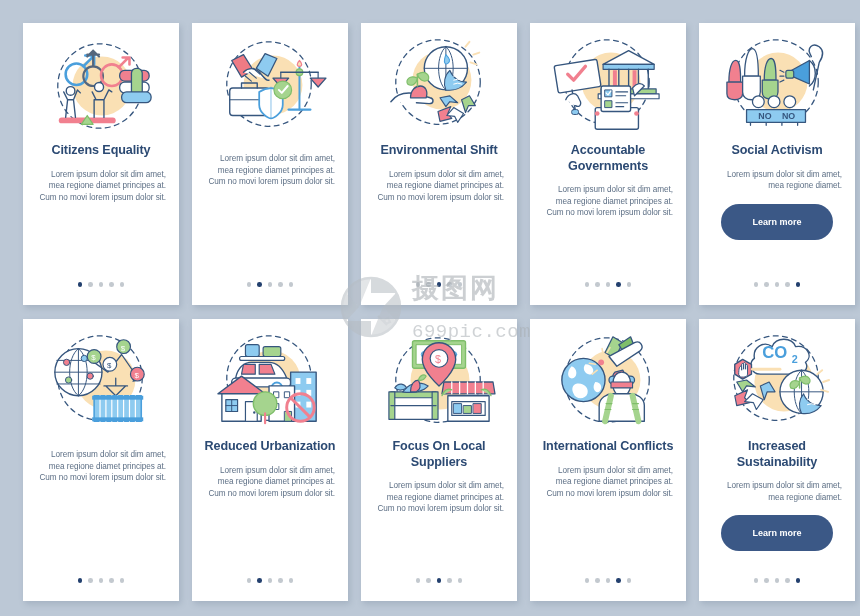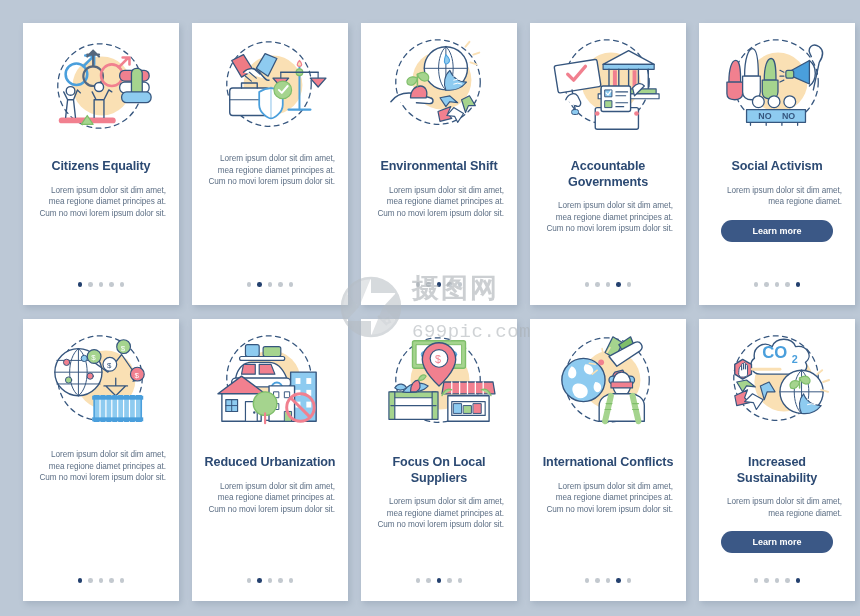--- a/index.html
+++ b/index.html
@@ -50,21 +50,21 @@
   }
   .illus {
     display: block;
   }
   .card-title {
     color: #2c4a73;
     font-weight: bold;
     font-size: 12.6px;
     line-height: 15.5px;
     text-align: center;
-    margin-top: 16px;
+    margin-top: 0;
     padding: 0 8px;
     letter-spacing: -0.1px;
   }
   .card-body {
     color: #5d6f85;
     font-size: 8.2px;
     line-height: 11.6px;
     text-align: right;
     padding: 0 13px;
     margin-top: 10px;
@@ -73,21 +73,21 @@
   .learn-btn {
     margin-top: 12px;
     background: #3b5886;
     color: #ffffff;
     border: none;
     border-radius: 20px;
     font-size: 9px;
     font-weight: bold;
     font-family: "Liberation Sans", sans-serif;
     width: 112px;
-    height: 22px;
+    height: 36px;
     line-height: 22px;
     padding: 0;
     text-align: center;
     cursor: pointer;
   }
   .dots {
     position: absolute;
     bottom: 18px;
     left: 0;
     width: 100%;

